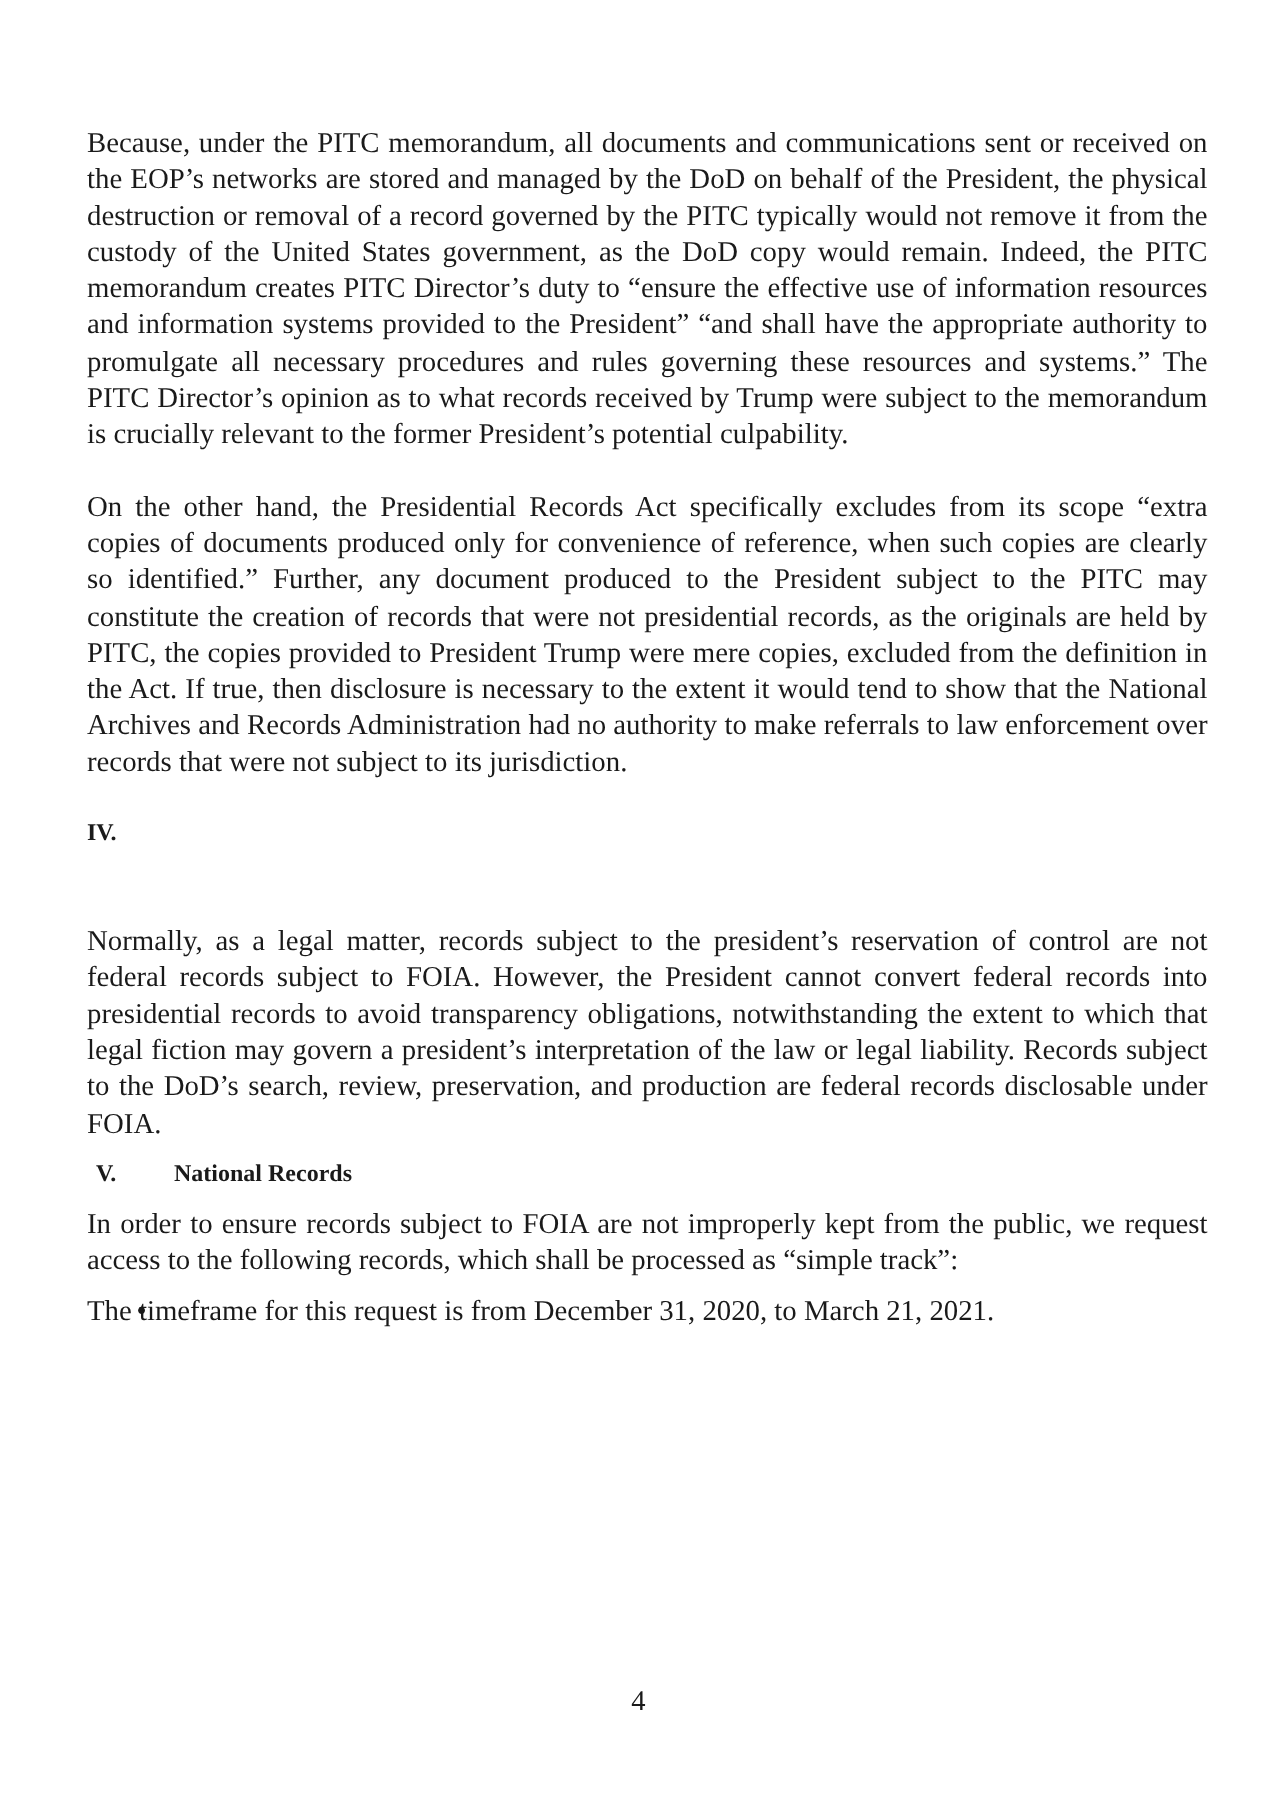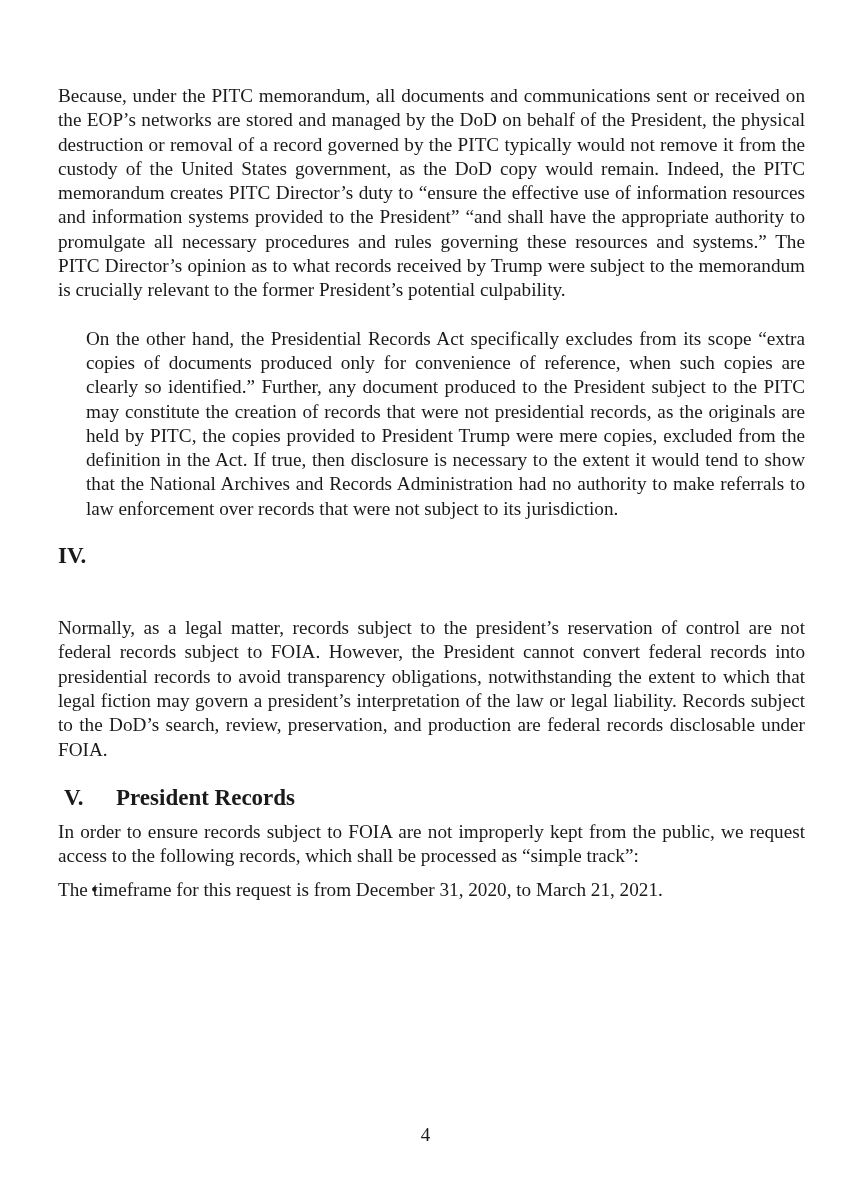--- a/index.html
+++ b/index.html
@@ -22,33 +22,33 @@
     width: 747px;
     font-size: 19.2px;
     line-height: 24.3px;
   }
   p {
     margin: 0;
     text-align: justify;
     text-align-last: left;
   }
   .p1 { margin-bottom: 24px; }
-  .p2 { margin-bottom: 23px; margin-left: 28px; }
+  .p2 { margin-bottom: 23px; }
   .heading {
     font-weight: bold;
     display: flex;
-    font-size: 23px;
+    font-size: 16px;
     line-height: 24px;
   }
   .heading .num {
     display: inline-block;
     width: 58px;
   }
   .h4 { margin-bottom: 48px; }
-  .p3 { margin-bottom: 24px; }
+  .p3 { margin-bottom: 9px; }
   .h5 { margin-left: 6px; margin-bottom: 10px; }
   .h5 .num { width: 52px; }
   .p4 { margin-bottom: 10px; }
   .bullets {
     list-style: none;
     margin: 0 0 10px 0;
     padding: 0;
   }
   .bullets li {
     position: relative;
@@ -78,21 +78,21 @@
   <p class="p1">Because, under the PITC memorandum, all documents and communications sent or received on the EOP’s networks are stored and managed by the DoD on behalf of the President, the physical destruction or removal of a record governed by the PITC typically would not remove it from the custody of the United States government, as the DoD copy would remain. Indeed, the PITC memorandum creates PITC Director’s duty to “ensure the effective use of information resources and information systems provided to the President” “and shall have the appropriate authority to promulgate all necessary procedures and rules governing these resources and systems.” The PITC Director’s opinion as to what records received by Trump were subject to the memorandum is crucially relevant to the former President’s potential culpability.</p>
   <p class="p2">On the other hand, the Presidential Records Act specifically excludes from its scope “extra copies of documents produced only for convenience of reference, when such copies are clearly so identified.” Further, any document produced to the President subject to the PITC may constitute the creation of records that were not presidential records, as the originals are held by PITC, the copies provided to President Trump were mere copies, excluded from the definition in the Act. If true, then disclosure is necessary to the extent it would tend to show that the National Archives and Records Administration had no authority to make referrals to law enforcement over records that were not subject to its jurisdiction.</p>
 
   <div class="heading h4">
     <span class="num">IV.</span>
   </div>
   <p class="p3">Normally, as a legal matter, records subject to the president’s reservation of control are not federal records subject to FOIA. However, the President cannot convert federal records into presidential records to avoid transparency obligations, notwithstanding the extent to which that legal fiction may govern a president’s interpretation of the law or legal liability. Records subject to the DoD’s search, review, preservation, and production are federal records disclosable under FOIA.</p>
 
   <div class="heading h5">
     <span class="num">V.</span>
-    <span class="title">President Records</span>
+    <span class="title">National Records</span>
   </div>
   <p class="p4">In order to ensure records subject to FOIA are not improperly kept from the public, we request access to the following records, which shall be processed as “simple track”:</p>
 
   <ul class="bullets">
     <li>
       <span class="dot">•</span>
     </li>
   </ul>
 
   <p>The timeframe for this request is from December 31, 2020, to March 21, 2021.</p>

